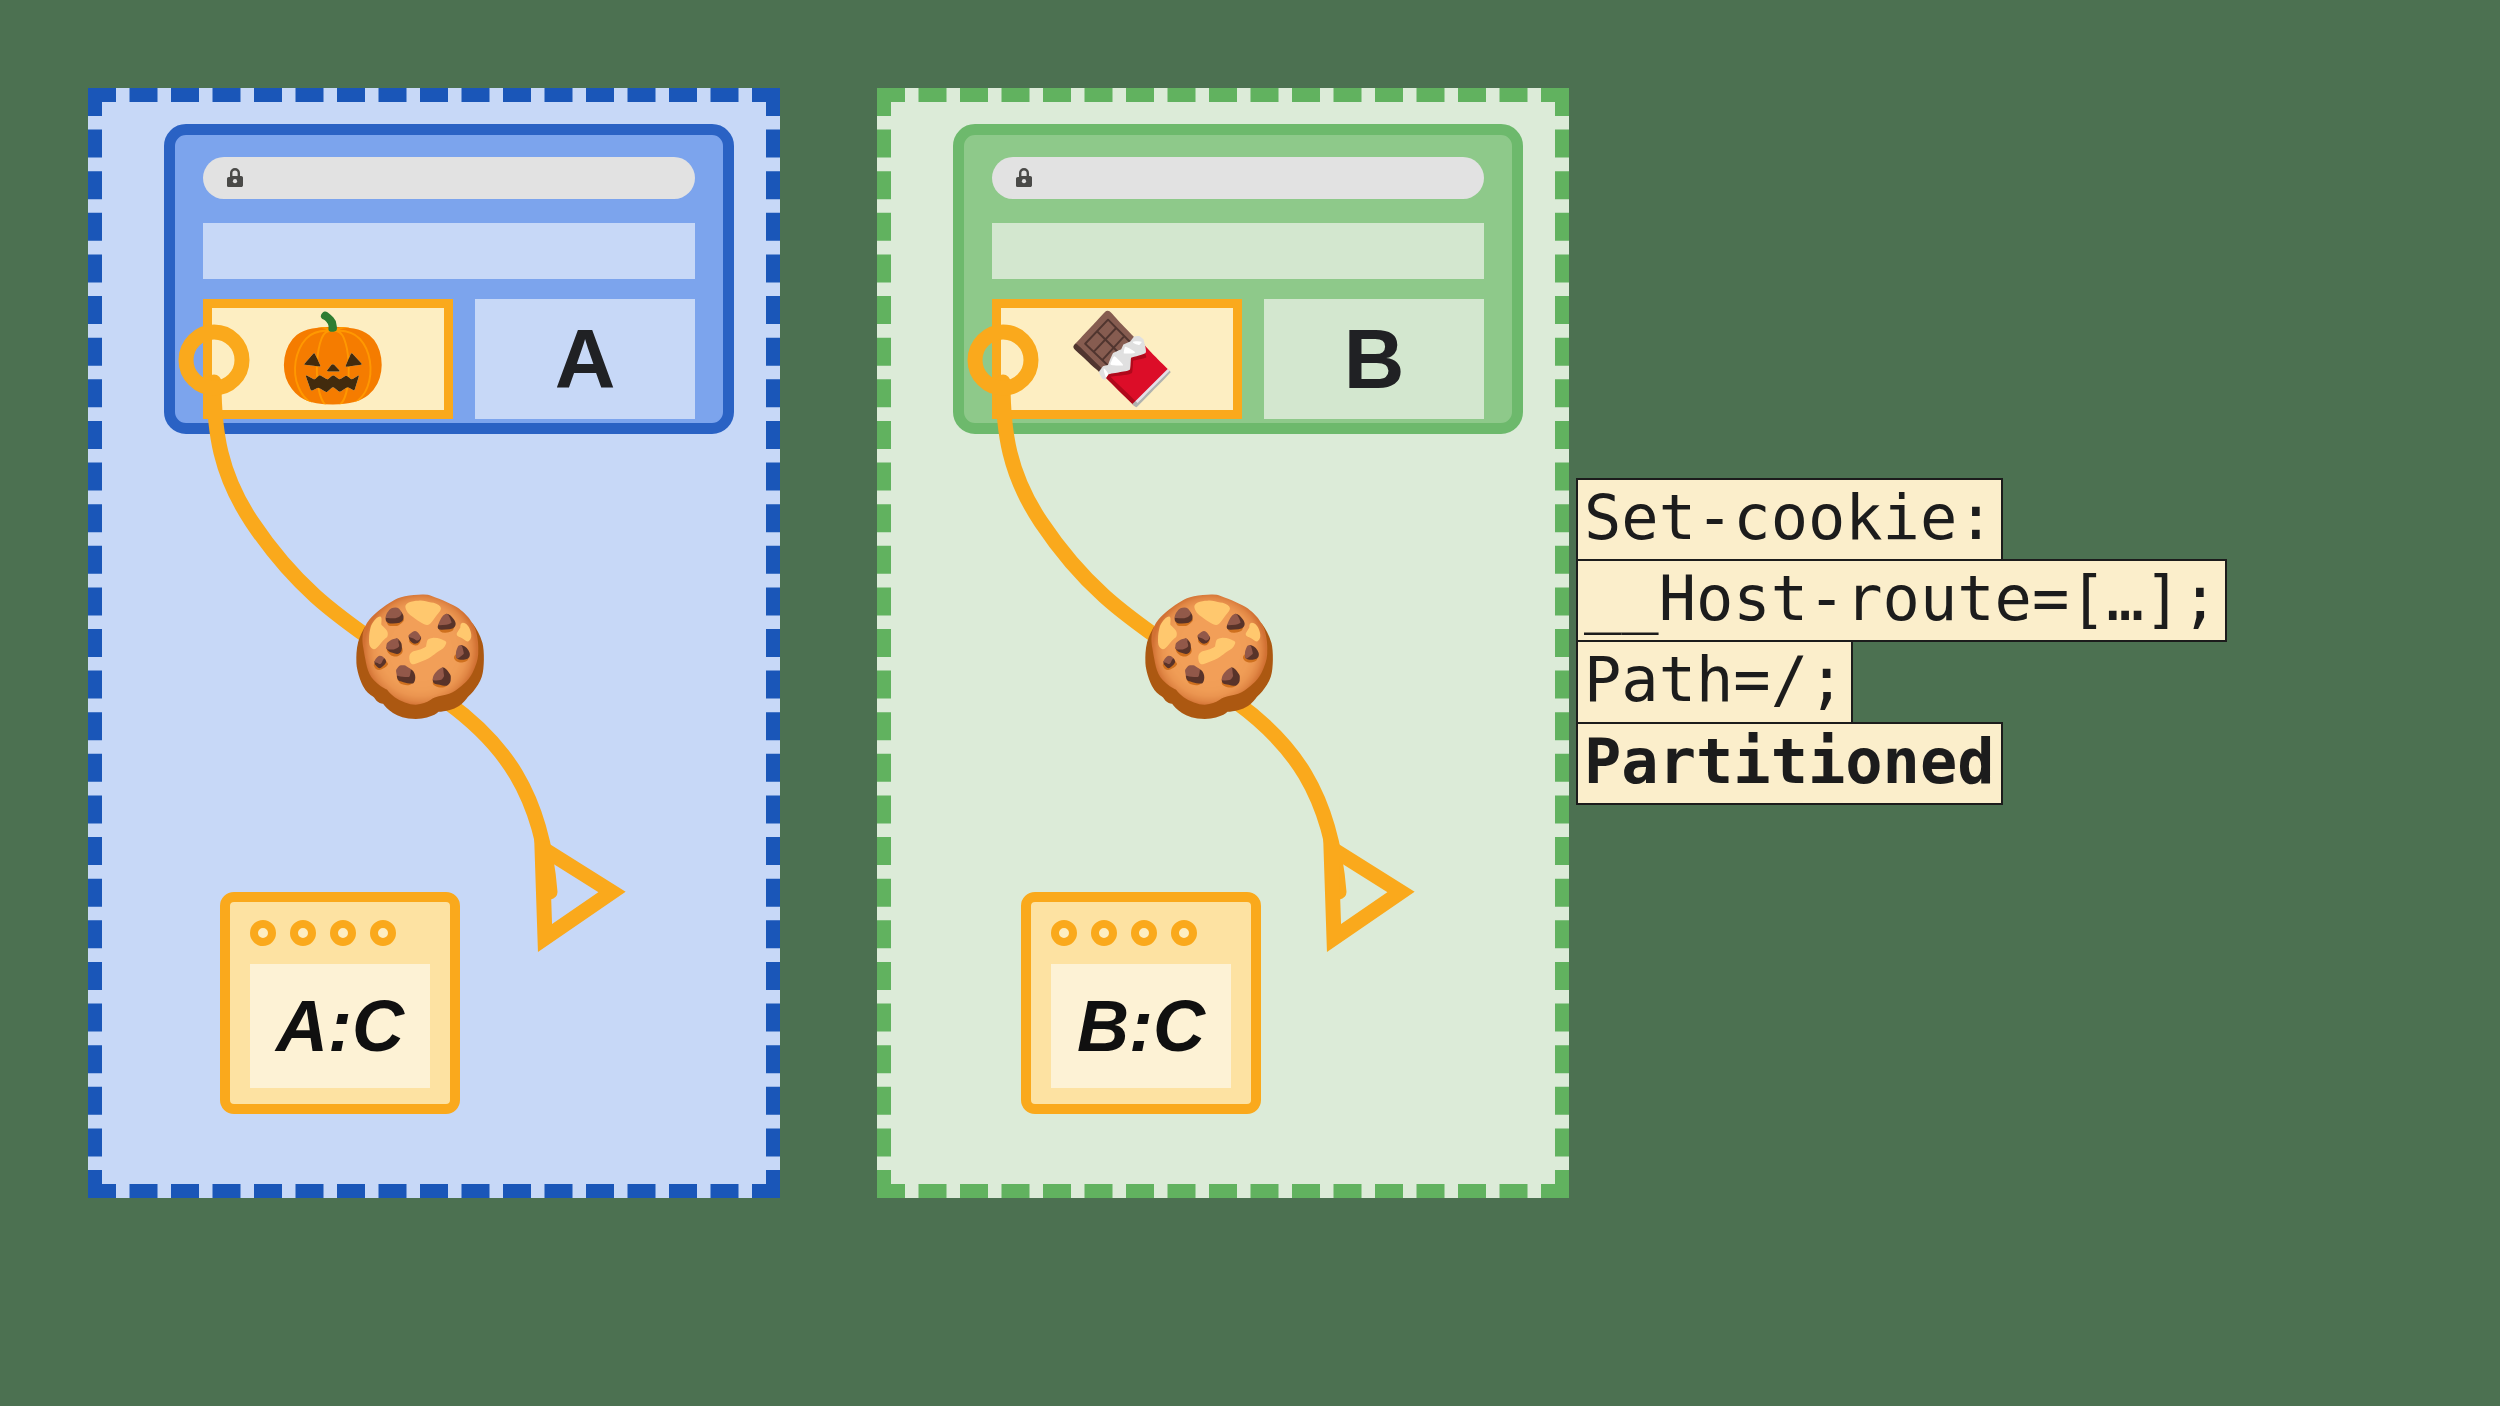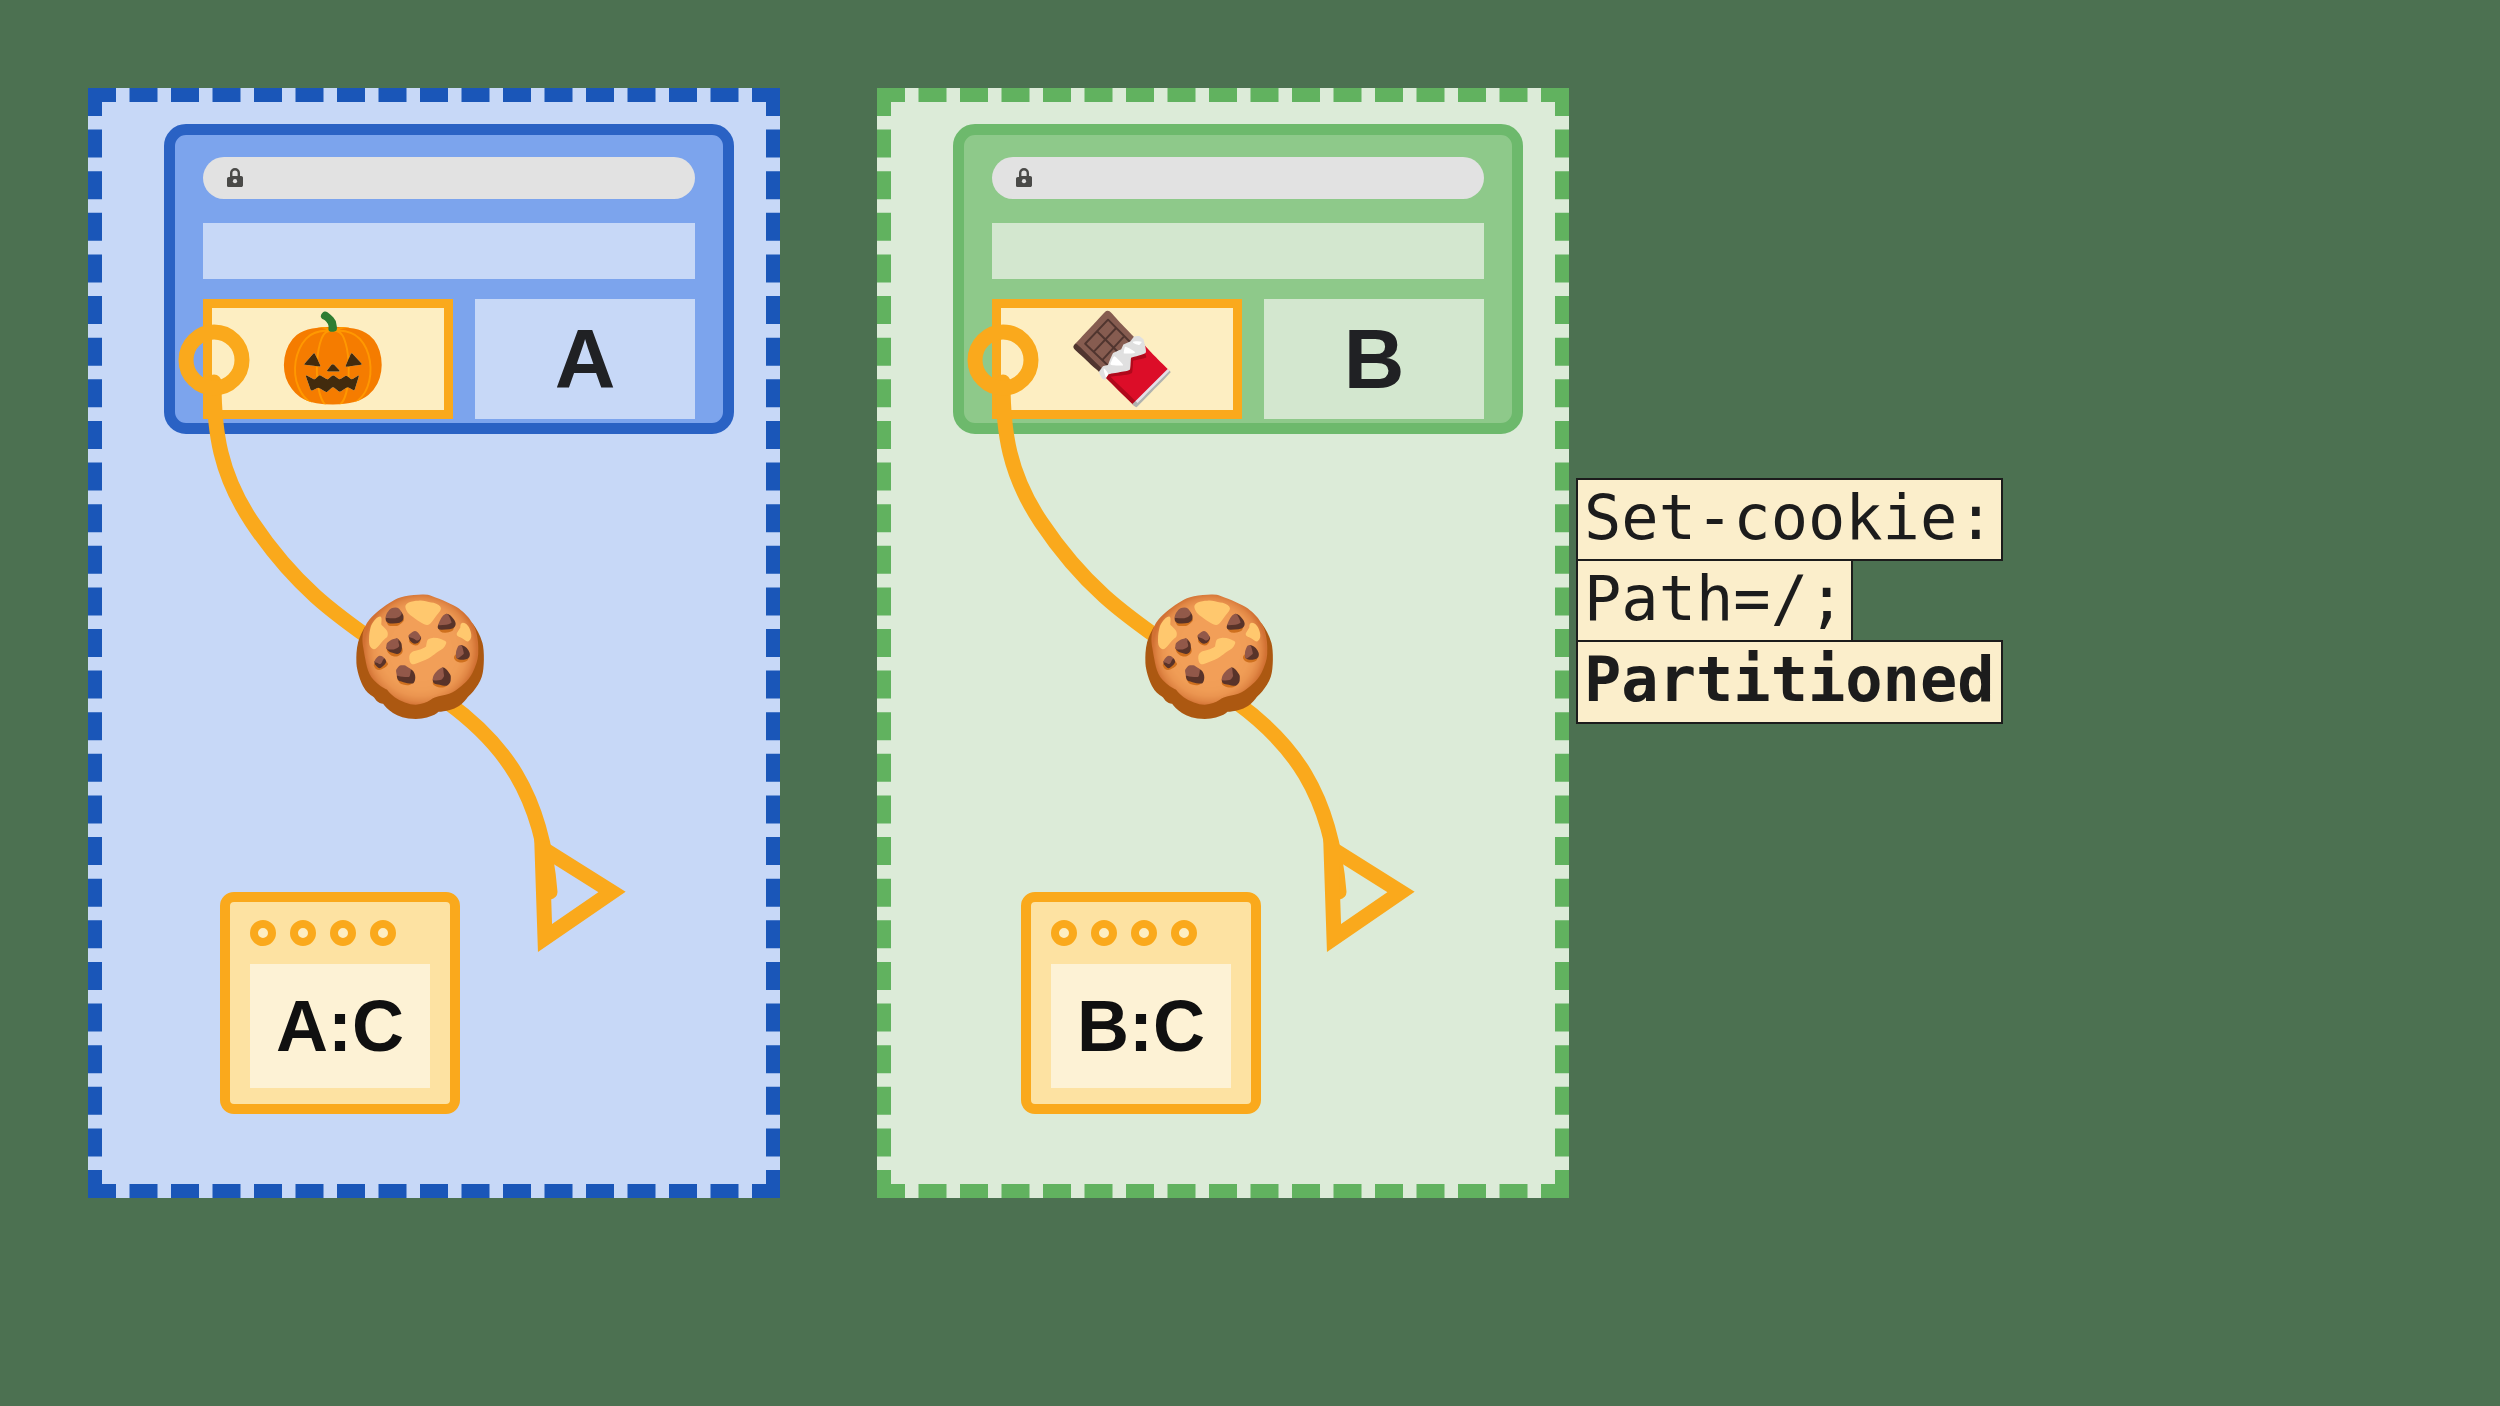--- a/index.html
+++ b/index.html
@@ -112,21 +112,21 @@
   .jar .dot{
     width:26px;height:26px;border-radius:50%;
     box-sizing:border-box;
     border:8px solid #faa91c;
     background:#fdeec2;
   }
   .jar .screen{
     position:absolute;
     left:20px;right:20px;top:62px;bottom:16px;
     background:#fdf2d5;
-    display:flex;align-items:center;justify-content:center;
+    display:flex;align-items:center;justify-content:center;font-style:italic;
   }
   .jar .jarlabel{
     font-size:72px;font-weight:700;color:#101010;
     line-height:1;
     font-family:"Liberation Sans", sans-serif;
   }
 
   
   .cookie{
     position:absolute;
@@ -246,17 +246,18 @@
         <span class="dot"></span>
       </div>
       <div class="screen">
         <span class="jarlabel">B:C</span>
       </div>
     </div>
   </div>
 
   <div class="code-block">
     <div class="code-line">Set-cookie:</div>
+    <div class="code-line">__Host-route=[…];</div>
     <div class="code-line">Path=/;</div>
     <div class="code-line bold">Partitioned</div>
   </div>
 
 </div>
 
 </body></html>

